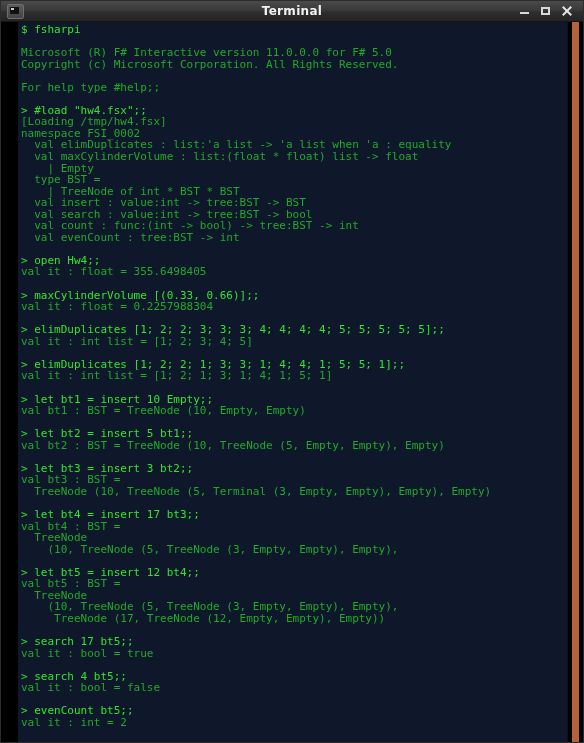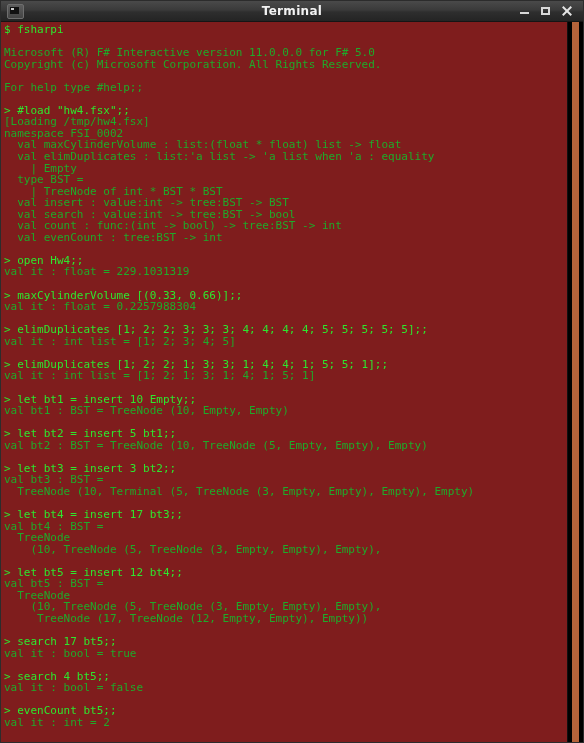--- a/index.html
+++ b/index.html
@@ -106,21 +106,22 @@
     width: 12px; height: 2px;
     background: #e4e4e4;
   }
   .wc-close::before { transform: rotate(45deg); }
   .wc-close::after  { transform: rotate(-45deg); }
 
   
   .term-wrap {
     position: relative;
     height: 721px;
-    background: #7f1d1d;
+    background: #0f172a;
+    margin-left: 17px;
   }
   .screen {
     position: absolute;
     left: 0; top: 0;
     right: 16px;
     bottom: 0;
     padding: 2px 0 0 3px;
     box-sizing: border-box;
     overflow: hidden;
   }
@@ -176,51 +177,51 @@
         <div class="line input">$ fsharpi</div>
         <div class="line blank">&nbsp;</div>
         <div class="line output">Microsoft (R) F# Interactive version 11.0.0.0 for F# 5.0</div>
         <div class="line output">Copyright (c) Microsoft Corporation. All Rights Reserved.</div>
         <div class="line blank">&nbsp;</div>
         <div class="line output">For help type #help;;</div>
         <div class="line blank">&nbsp;</div>
         <div class="line input">&gt; #load "hw4.fsx";;</div>
         <div class="line output">[Loading /tmp/hw4.fsx]</div>
         <div class="line output">namespace FSI_0002</div>
+        <div class="line output">  val elimDuplicates : list:'a list -&gt; 'a list when 'a : equality</div>
         <div class="line output">  val maxCylinderVolume : list:(float * float) list -&gt; float</div>
-        <div class="line output">  val elimDuplicates : list:'a list -&gt; 'a list when 'a : equality</div>
         <div class="line output">    | Empty</div>
         <div class="line output">  type BST =</div>
         <div class="line output">    | TreeNode of int * BST * BST</div>
         <div class="line output">  val insert : value:int -&gt; tree:BST -&gt; BST</div>
         <div class="line output">  val search : value:int -&gt; tree:BST -&gt; bool</div>
         <div class="line output">  val count : func:(int -&gt; bool) -&gt; tree:BST -&gt; int</div>
         <div class="line output">  val evenCount : tree:BST -&gt; int</div>
         <div class="line blank">&nbsp;</div>
         <div class="line input">&gt; open Hw4;;</div>
-        <div class="line output">val it : float = 229.1031319</div>
+        <div class="line output">val it : float = 355.6498405</div>
         <div class="line blank">&nbsp;</div>
         <div class="line input">&gt; maxCylinderVolume [(0.33, 0.66)];;</div>
         <div class="line output">val it : float = 0.2257988304</div>
         <div class="line blank">&nbsp;</div>
         <div class="line input">&gt; elimDuplicates [1; 2; 2; 3; 3; 3; 4; 4; 4; 4; 5; 5; 5; 5; 5];;</div>
         <div class="line output">val it : int list = [1; 2; 3; 4; 5]</div>
         <div class="line blank">&nbsp;</div>
         <div class="line input">&gt; elimDuplicates [1; 2; 2; 1; 3; 3; 1; 4; 4; 1; 5; 5; 1];;</div>
         <div class="line output">val it : int list = [1; 2; 1; 3; 1; 4; 1; 5; 1]</div>
         <div class="line blank">&nbsp;</div>
         <div class="line input">&gt; let bt1 = insert 10 Empty;;</div>
         <div class="line output">val bt1 : BST = TreeNode (10, Empty, Empty)</div>
         <div class="line blank">&nbsp;</div>
         <div class="line input">&gt; let bt2 = insert 5 bt1;;</div>
         <div class="line output">val bt2 : BST = TreeNode (10, TreeNode (5, Empty, Empty), Empty)</div>
         <div class="line blank">&nbsp;</div>
         <div class="line input">&gt; let bt3 = insert 3 bt2;;</div>
         <div class="line output">val bt3 : BST =</div>
-        <div class="line output">  TreeNode (10, Terminal (5, TreeNode (3, Empty, Empty), Empty), Empty)</div>
+        <div class="line output">  TreeNode (10, TreeNode (5, Terminal (3, Empty, Empty), Empty), Empty)</div>
         <div class="line blank">&nbsp;</div>
         <div class="line input">&gt; let bt4 = insert 17 bt3;;</div>
         <div class="line output">val bt4 : BST =</div>
         <div class="line output">  TreeNode</div>
         <div class="line output">    (10, TreeNode (5, TreeNode (3, Empty, Empty), Empty),</div>
         <div class="line blank">&nbsp;</div>
         <div class="line input">&gt; let bt5 = insert 12 bt4;;</div>
         <div class="line output">val bt5 : BST =</div>
         <div class="line output">  TreeNode</div>
         <div class="line output">    (10, TreeNode (5, TreeNode (3, Empty, Empty), Empty),</div>

